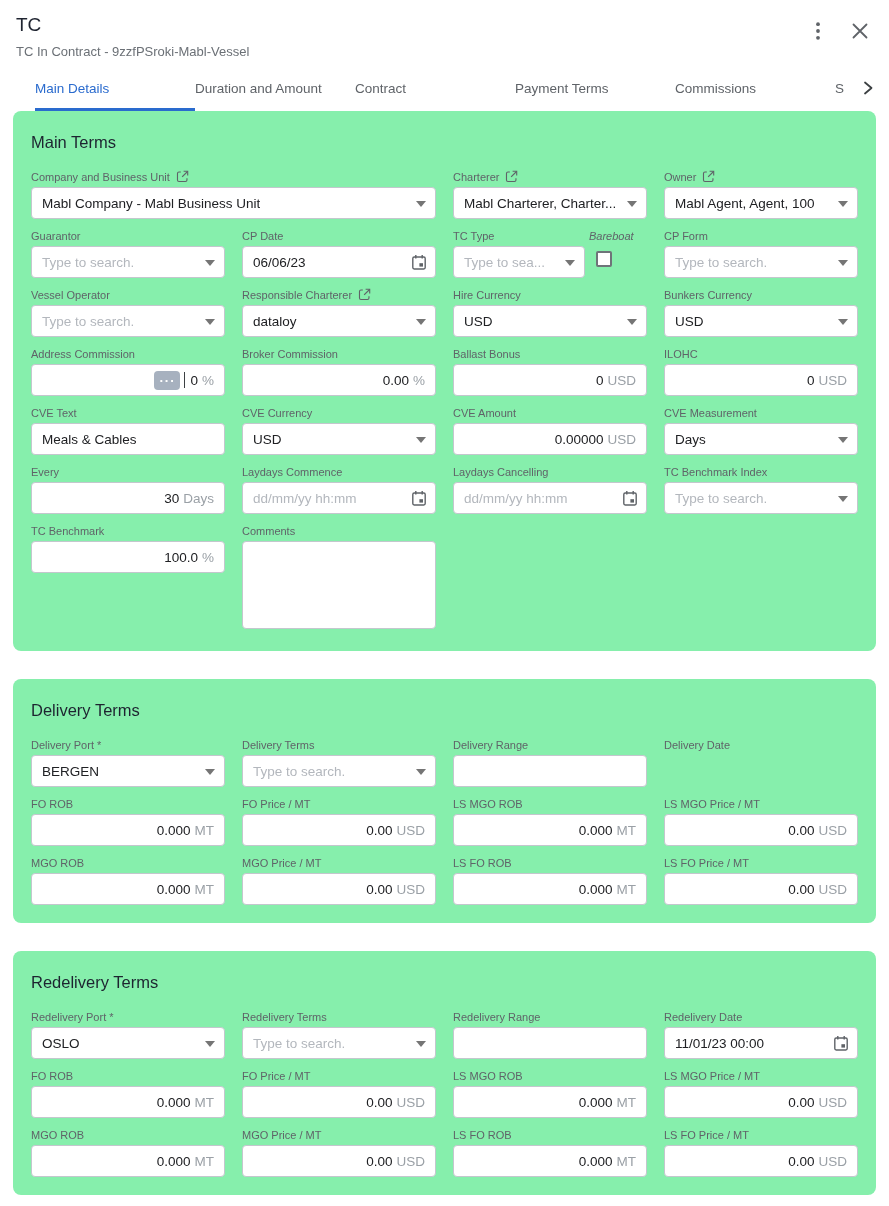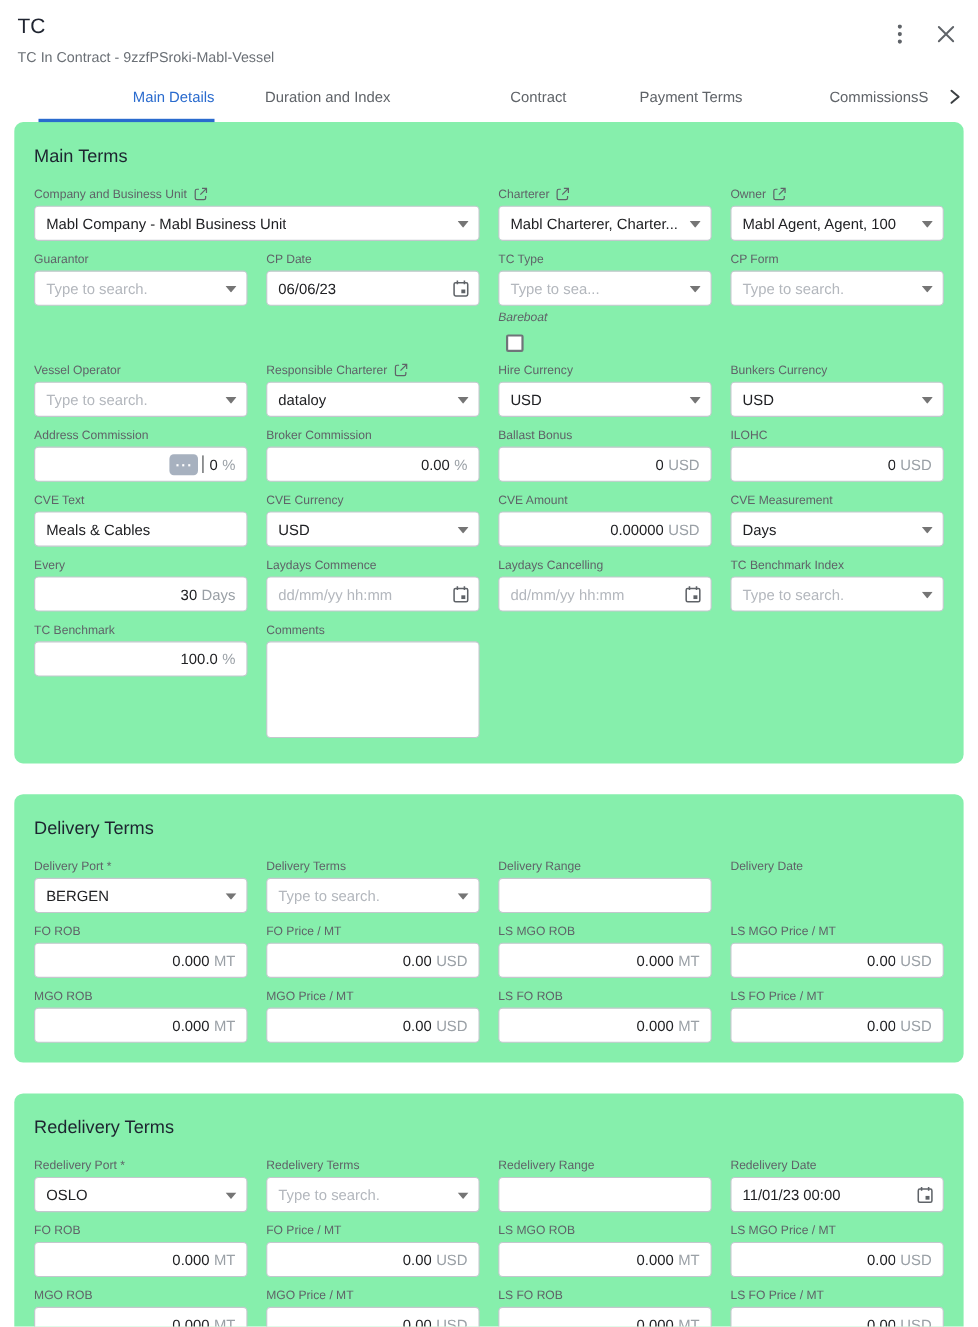--- a/index.html
+++ b/index.html
@@ -11,21 +11,21 @@
     color:#202124;
   }
   
   .header { position:relative; padding:14px 16px 0 16px; }
   .title { font-size:19px; font-weight:500; color:#1f2430; }
   .subtitle { font-size:13px; color:#6b7076; margin-top:8px; }
   .header-actions { position:absolute; top:18px; right:16px; display:flex; align-items:center; gap:16px; }
   .icon-btn { width:26px; height:26px; display:flex; align-items:center; justify-content:center; cursor:pointer; background:none; border:none; padding:0; }
   
   .tabs { display:flex; align-items:flex-end; margin:16px 0 0 35px; position:relative; }
-  .tab { width:160px; text-align:right; font-size:13.5px; color:#5f6368;
+  .tab { width:160px; text-align:left; font-size:13.5px; color:#5f6368;
          padding:6px 0 12px; border-bottom:3px solid transparent; cursor:pointer; white-space:nowrap; }
   .tab.active { color:#2a6bce; border-bottom-color:#2a6bce; }
   .tab-overflow { width:26px; overflow:hidden; text-align:left; font-size:13.5px; color:#5f6368;
          padding:6px 0 12px; border-bottom:3px solid transparent; }
   .tab-scroll { position:absolute; right:8px; bottom:10px; }
   
   .section { background:#86efac; border-radius:8px; margin:0 13px 28px; padding:16px 18px 18px; }
   .section:first-of-type { margin-top:14px; }
   .section-title { font-size:16.5px; font-weight:500; color:#1d2430; margin:6px 0 18px; }
   .grid { display:grid; grid-template-columns:repeat(4,1fr); column-gap:17px; row-gap:10px; }
@@ -38,21 +38,21 @@
   .ctl.select { cursor:pointer; padding-right:10px; }
   .ctl.date   { padding-right:36px; }
   .ctl.num    { justify-content:flex-end; gap:4px; }
   .val { white-space:nowrap; overflow:hidden; }
   .ph  { color:#b3b7bd; white-space:nowrap; overflow:hidden; }
   .unit { color:#9aa0a6; white-space:nowrap; }
   .caret { position:absolute; right:9px; top:13px; }
   .cal   { position:absolute; right:8px; top:7px; cursor:pointer; }
   .textarea { height:88px; width:100%; background:#fff; border:1px solid #c3c7cd; border-radius:4px; resize:none;
               font-family:"Liberation Sans", sans-serif; font-size:13.5px; padding:6px 10px; }
-  .tc-bareboat-cell { display:flex; gap:4px;flex-direction:column; }
+  .tc-bareboat-cell { display:flex; gap:4px; }
   .tc-wrap { flex:1; min-width:0; }
   .bb-wrap { width:58px; flex:none;font-style:italic; }
   .checkbox { width:16px; height:16px; border:2px solid #6f7479; border-radius:2px; background:#fff;
               margin:9px 0 0 7px; cursor:pointer; }
   .sel-pill { background:#a7b1bf; border-radius:4px; color:#fff; height:19px; padding:0 5px;
               display:flex; align-items:center; font-size:13px; letter-spacing:1px; font-weight:bold; }
   .cursor-line { width:1px; height:16px; background:#3c4043; margin:0 1px 0 0; }
   svg { display:block; }
 </style>
 </head>
@@ -72,21 +72,21 @@
     <button class="icon-btn" title="">
       <svg width="16" height="16" viewBox="0 0 16 16">
           <path d="M1.5 1.5L14.5 14.5M14.5 1.5L1.5 14.5" stroke="#5f6368" stroke-width="1.8" stroke-linecap="round"></path>
         </svg>
     </button>
   </div>
 </div>
 
 <div class="tabs">
   <div class="tab active">Main Details</div>
-  <div class="tab">Duration and Index</div>
+  <div class="tab">Duration and Amount</div>
   <div class="tab">Contract</div>
   <div class="tab">Payment Terms</div>
   <div class="tab">Commissions</div>
   <div class="tab-overflow">S</div>
   <button class="icon-btn tab-scroll">
     <svg width="12" height="14" viewBox="0 0 12 14">
         <path d="M3 1.5L9.5 7L3 12.5" stroke="#3c4043" stroke-width="1.8" fill="none" stroke-linecap="round" stroke-linejoin="round"></path>
       </svg>
   </button>
 </div>

